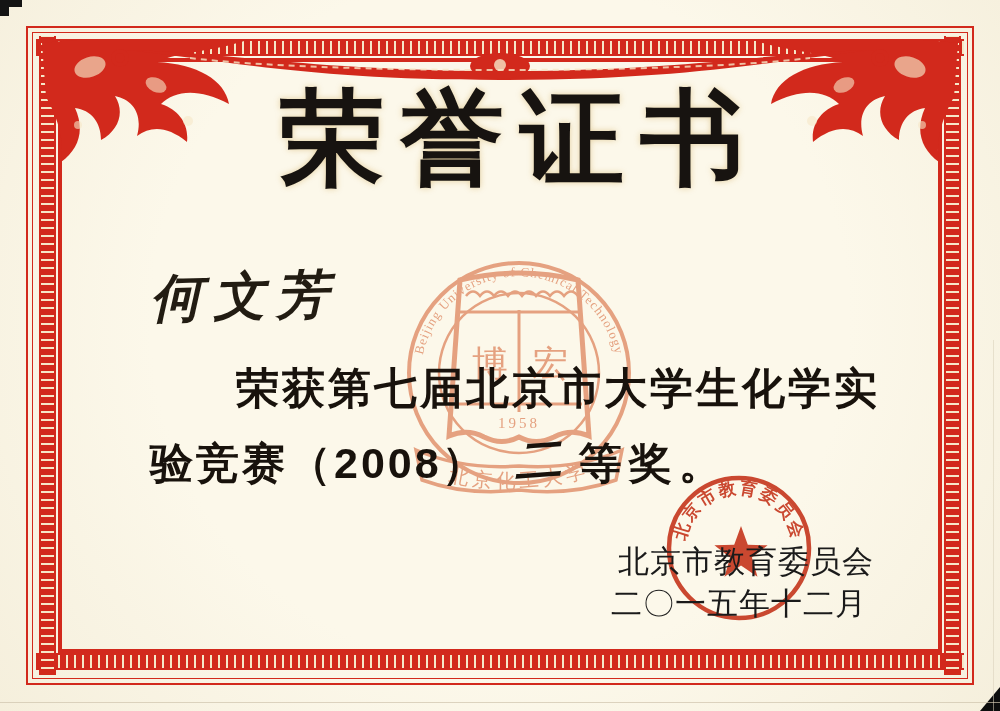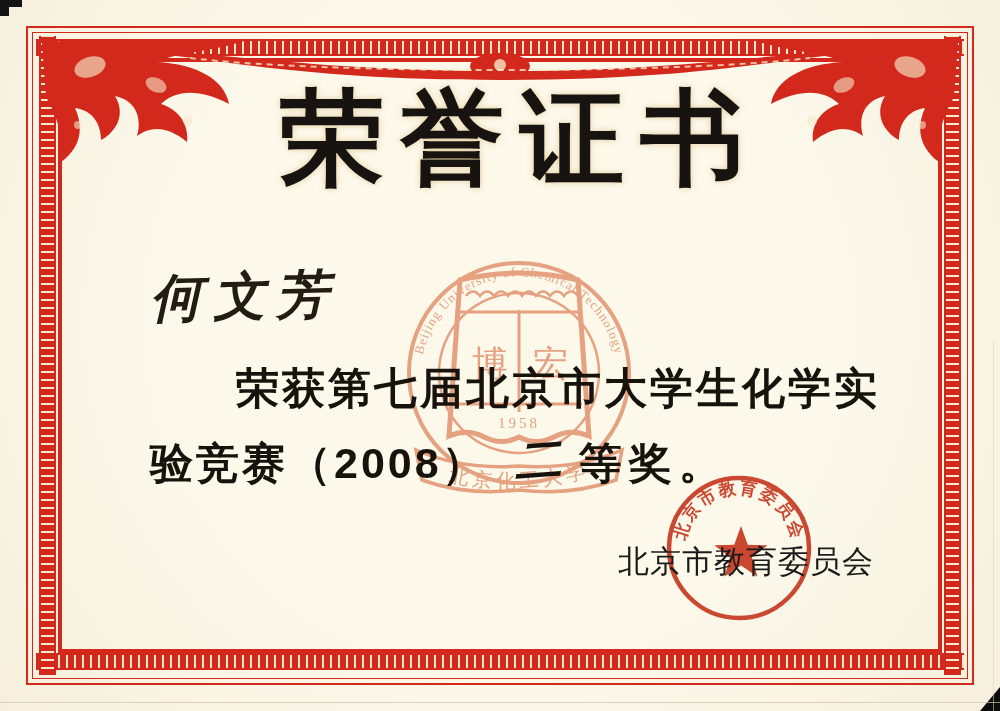--- a/index.html
+++ b/index.html
@@ -129,18 +129,19 @@
     <text font-size="17" font-weight="bold" fill="#c93a22" letter-spacing="2.5">
       <textPath href="#seal-arc" startOffset="50%" text-anchor="middle">北京市教育委员会</textPath>
     </text>
   </svg>
 
   <div class="title">荣誉证书</div>
   <div class="name">何文芳</div>
   <div class="bodyline l1">荣获第七届北京市大学生化学实</div>
   <div class="bodyline l2"><span>验竞赛（2008）</span><span class="award">二</span><span class="suffix">等奖。</span></div>
   <div class="issuer">北京市教育委员会</div>
+  <div class="date">二〇一五年十二月</div>
 
   <div class="art-tl"></div>
   <div class="art-br"></div>
   <div class="scanline"></div>
   <div class="scanedge"></div>
 </div>
 
 </body></html>

